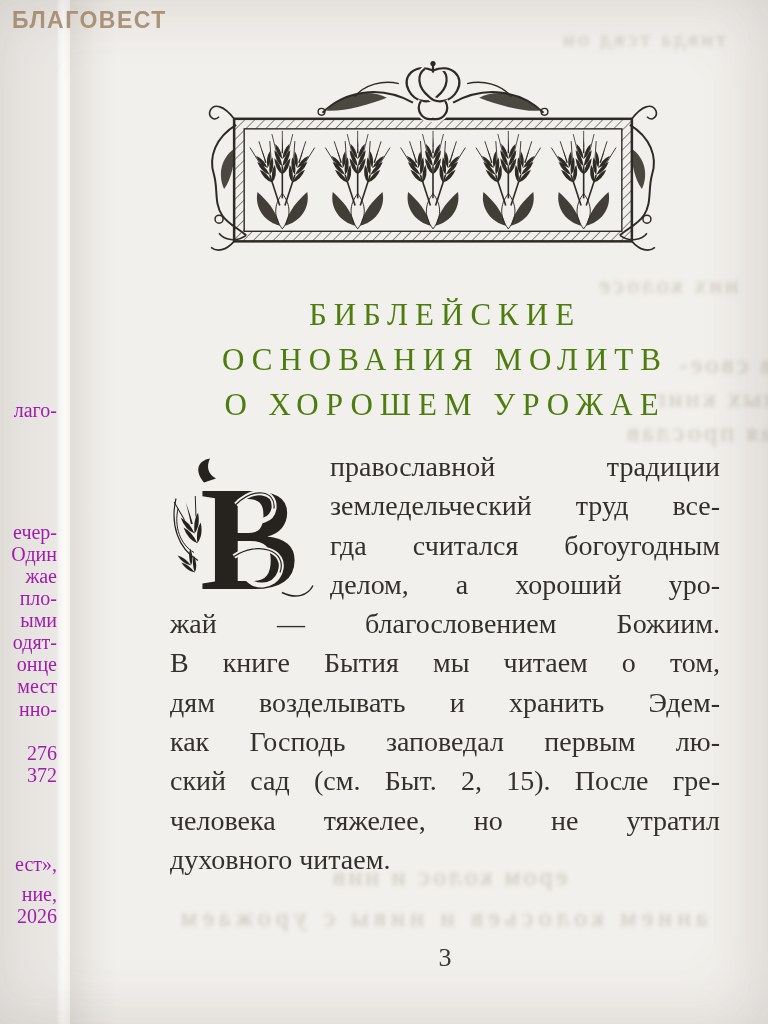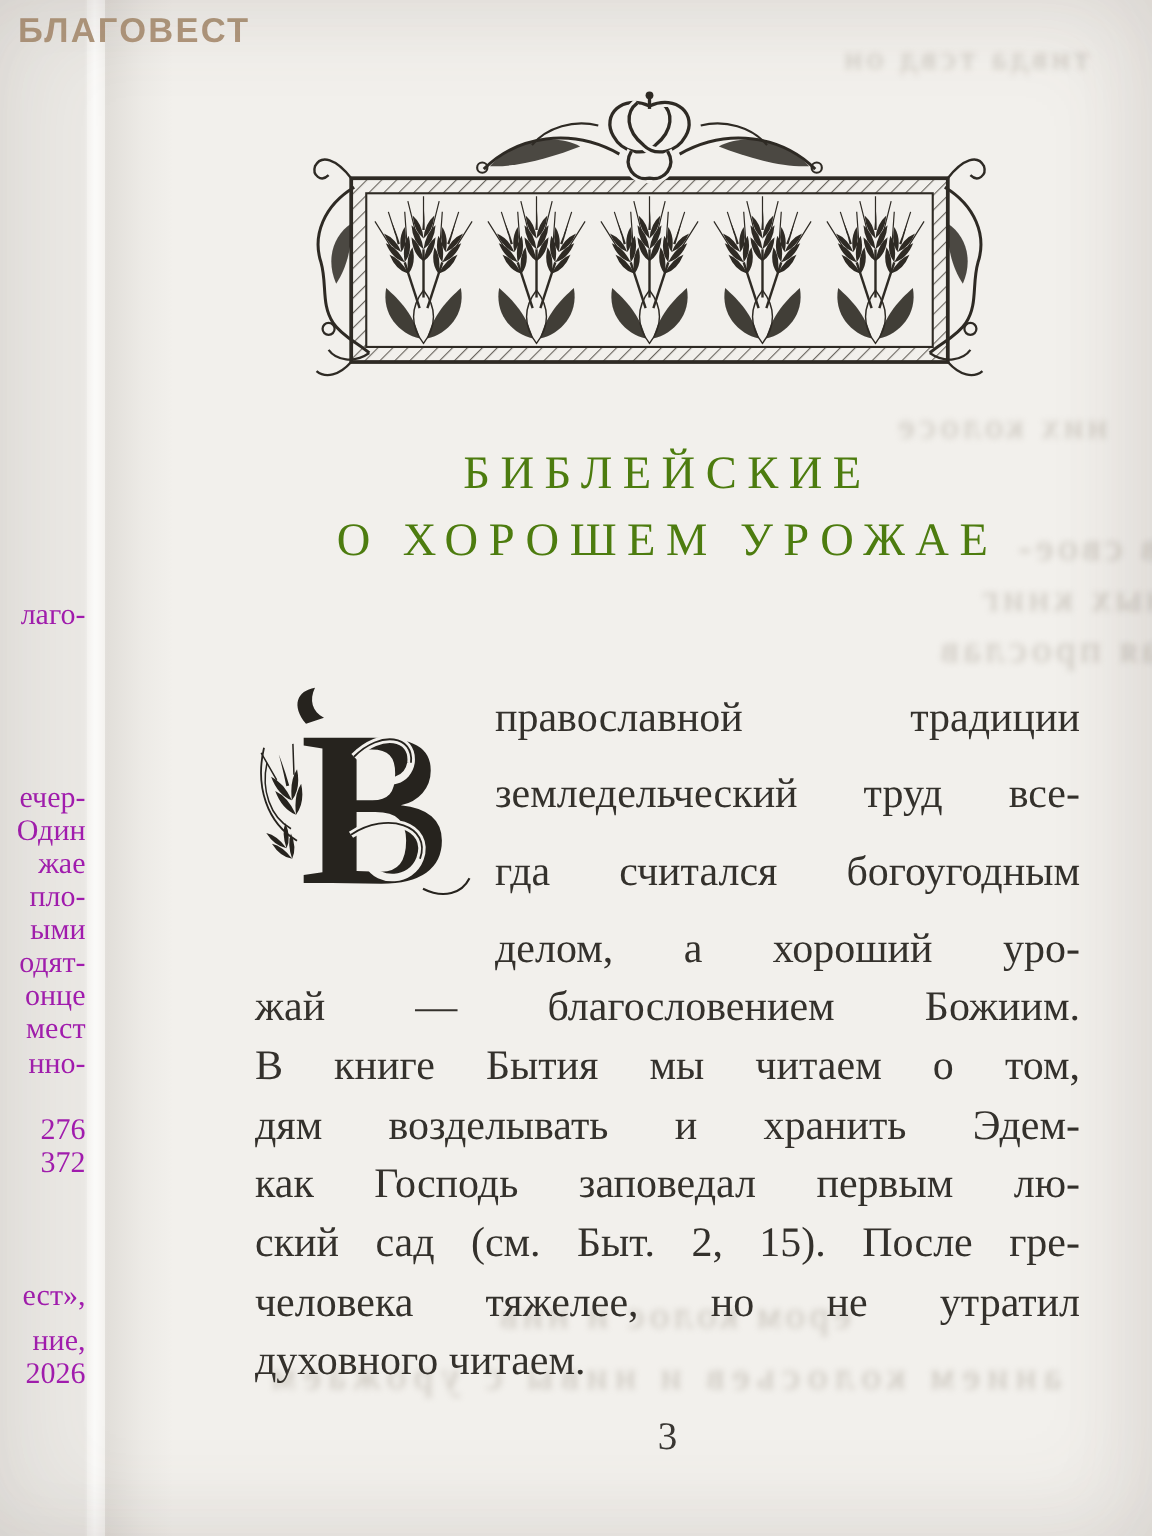--- a/index.html
+++ b/index.html
@@ -22,21 +22,21 @@
   }
   .frag{position:absolute;left:0;width:57px;text-align:right;padding-right:1px;
     font-size:20px;color:#a21caf;white-space:nowrap;}
   .headpiece{position:absolute;left:204px;top:60px;width:458px;height:206px;}
   .title{position:absolute;left:160px;top:292px;width:570px;text-align:center;
     color:#4d7c0f;font-size:31px;line-height:45px;letter-spacing:7px;font-weight:normal;}
   .title div{white-space:nowrap;}
   .bodyblock{position:absolute;left:170px;top:447px;width:550px;color:#34312c;
     font-size:28px;line-height:39.3px;}
   .bl{width:auto;text-align:justify;text-align-last:justify;white-space:normal;}
-  .bl.ind{margin-left:160px;margin-top:12px;}
+  .bl.ind{margin-left:160px;}
   .bl.last{text-align:left;text-align-last:left;}
   .dropcap{position:absolute;left:170px;top:452px;width:150px;height:156px;}
   .pagenum{position:absolute;left:170px;top:943px;width:550px;text-align:center;
     font-size:26px;color:#3a3733;}
   .smudge{position:absolute;color:#a29a8d;opacity:.5;filter:blur(2px);
     transform:scaleX(-1);white-space:nowrap;font-size:26px;letter-spacing:3px;}
 </style>
 </head>
 <body>
 
@@ -133,20 +133,21 @@
     </g>
 
     <use href="#sideflourish"></use>
     <use href="#sideflourish" transform="translate(456,0) scale(-1,1)"></use>
     <path d="M30,180 C22,189 13,191 7,186" fill="none" stroke="#2e2a24" stroke-width="1.6"></path>
     <path d="M426,180 C434,189 443,191 449,186" fill="none" stroke="#2e2a24" stroke-width="1.6"></path>
   </svg>
 
   <div class="title">
     <div>БИБЛЕЙСКИЕ</div>
+    <div>ОСНОВАНИЯ МОЛИТВ</div>
     <div>О ХОРОШЕМ УРОЖАЕ</div>
   </div>
 
   <svg class="dropcap" viewBox="0 0 150 155" xmlns="http://www.w3.org/2000/svg">
     <g>
       <path d="M28,108 C8,96 0,72 6,46" stroke="#26231e" stroke-width="1.2" fill="none"></path>
       <path d="M24,100 C10,92 4,74 8,56" stroke="#26231e" stroke-width="1" fill="none"></path>
       <g transform="translate(18,58) rotate(-16)">
         <path d="M0,34 Q-8,28 -9,15 Q-2,21 0,34 Z M0,34 Q8,28 9,15 Q2,21 0,34 Z
                  M0,24 Q-8,18 -9,5 Q-2,11 0,24 Z M0,24 Q8,18 9,5 Q2,11 0,24 Z

